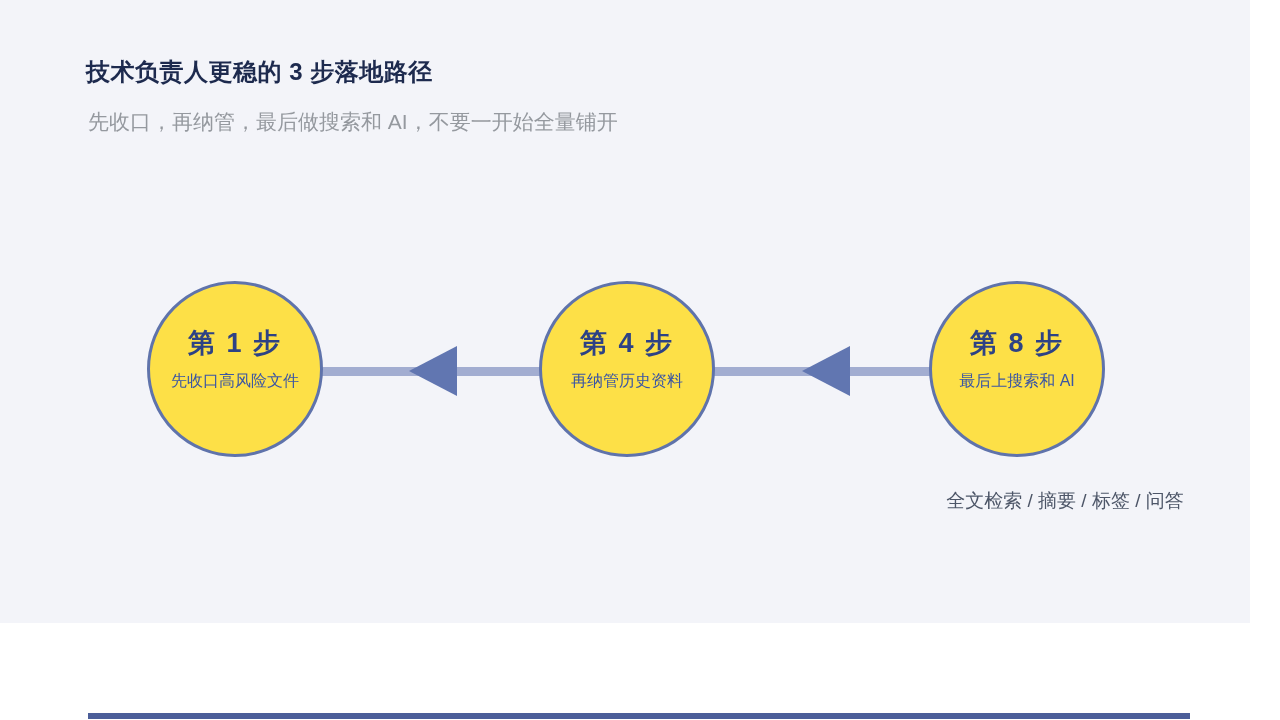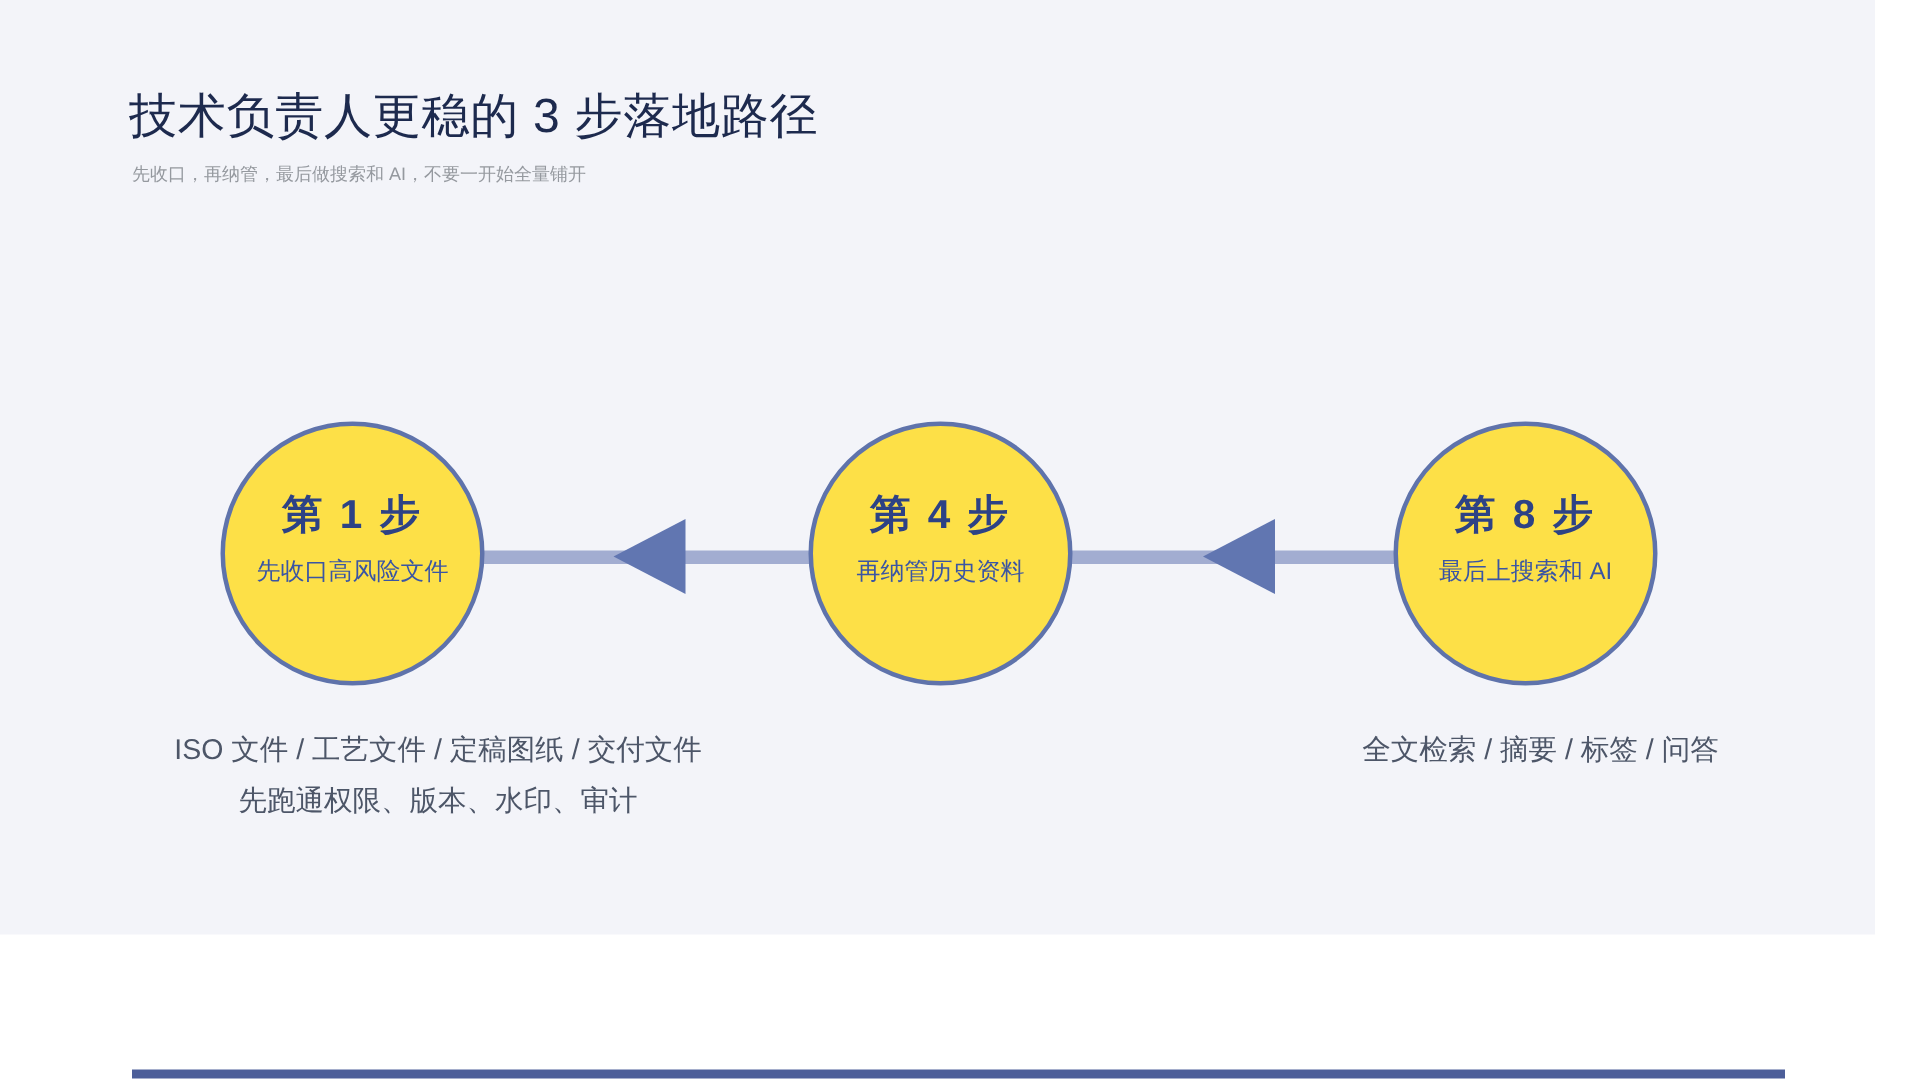--- a/index.html
+++ b/index.html
@@ -11,26 +11,26 @@
     font-family: "Liberation Sans", "DejaVu Sans", sans-serif;
     overflow: hidden;
   }
   .slide {
     position: absolute; left: 0; top: 0;
     width: 1250px; height: 623px;
     background: #f3f4f9;
   }
   .title {
     position: absolute; left: 86px; top: 56px;
-    font-size: 32px; font-weight: normal; color: #1d2a4e;
+    font-size: 24px; font-weight: bold; color: #1d2a4e;
     letter-spacing: 0.5px; white-space: nowrap;
   }
   .subtitle {
     position: absolute; left: 88px; top: 108px;
-    font-size: 12px; color: #95999f; white-space: nowrap;
+    font-size: 21px; color: #95999f; white-space: nowrap;
   }
   .flow-line {
     position: absolute; left: 235px; top: 367px;
     width: 782px; height: 9px;
     background: #a2add1; z-index: 1;
   }
   .circle {
     position: absolute; top: 281px;
     width: 176px; height: 176px;
     border: 3px solid #5f73ab; border-radius: 50%;
@@ -63,21 +63,21 @@
   .arrow-2 { left: 802px; }
   .desc {
     position: absolute; top: 484px;
     transform: translateX(-50%);
     text-align: center;
     font-size: 19px; color: #4d5668; line-height: 34px;
     white-space: nowrap;
   }
   .desc-1 { left: 292px; }
   .desc-2 { left: 674px; }
-  .desc-3 { left: 1027px; }
+  .desc-3 { left: 1065px; }
   .bottom-bar {
     position: absolute; left: 88px; top: 713px;
     width: 1102px; height: 6px;
     background: #4c5e99;
   }
 </style>
 </head>
 <body>
 
 <div class="slide">
@@ -104,24 +104,20 @@
   <div class="circle circle-3">
     <div class="circle-inner">
       <div class="step-label">第 8 步</div>
       <div class="step-name">最后上搜索和 AI</div>
     </div>
   </div>
 
   <div class="arrow-left arrow-1"></div>
   <div class="arrow-left arrow-2"></div>
 
-  <div class="desc desc-1">
-    <div>ISO 文件 / 工艺文件 / 定稿图纸 / 交付文件</div>
-    <div>先跑通权限、版本、水印、审计</div>
-  </div>
 
 
   <div class="desc desc-3">
     <div>全文检索 / 摘要 / 标签 / 问答</div>
   </div>
 
 </div>
 
 <div class="bottom-bar"></div>
 

